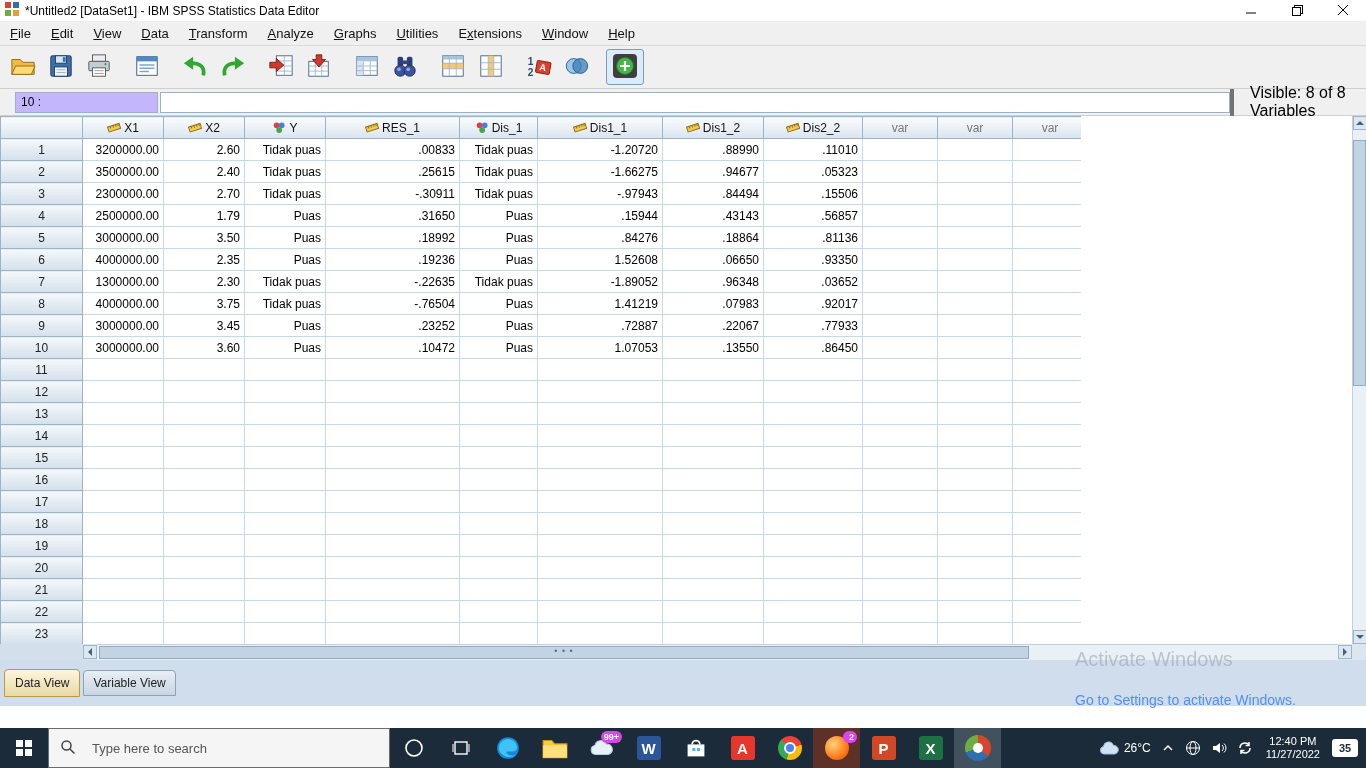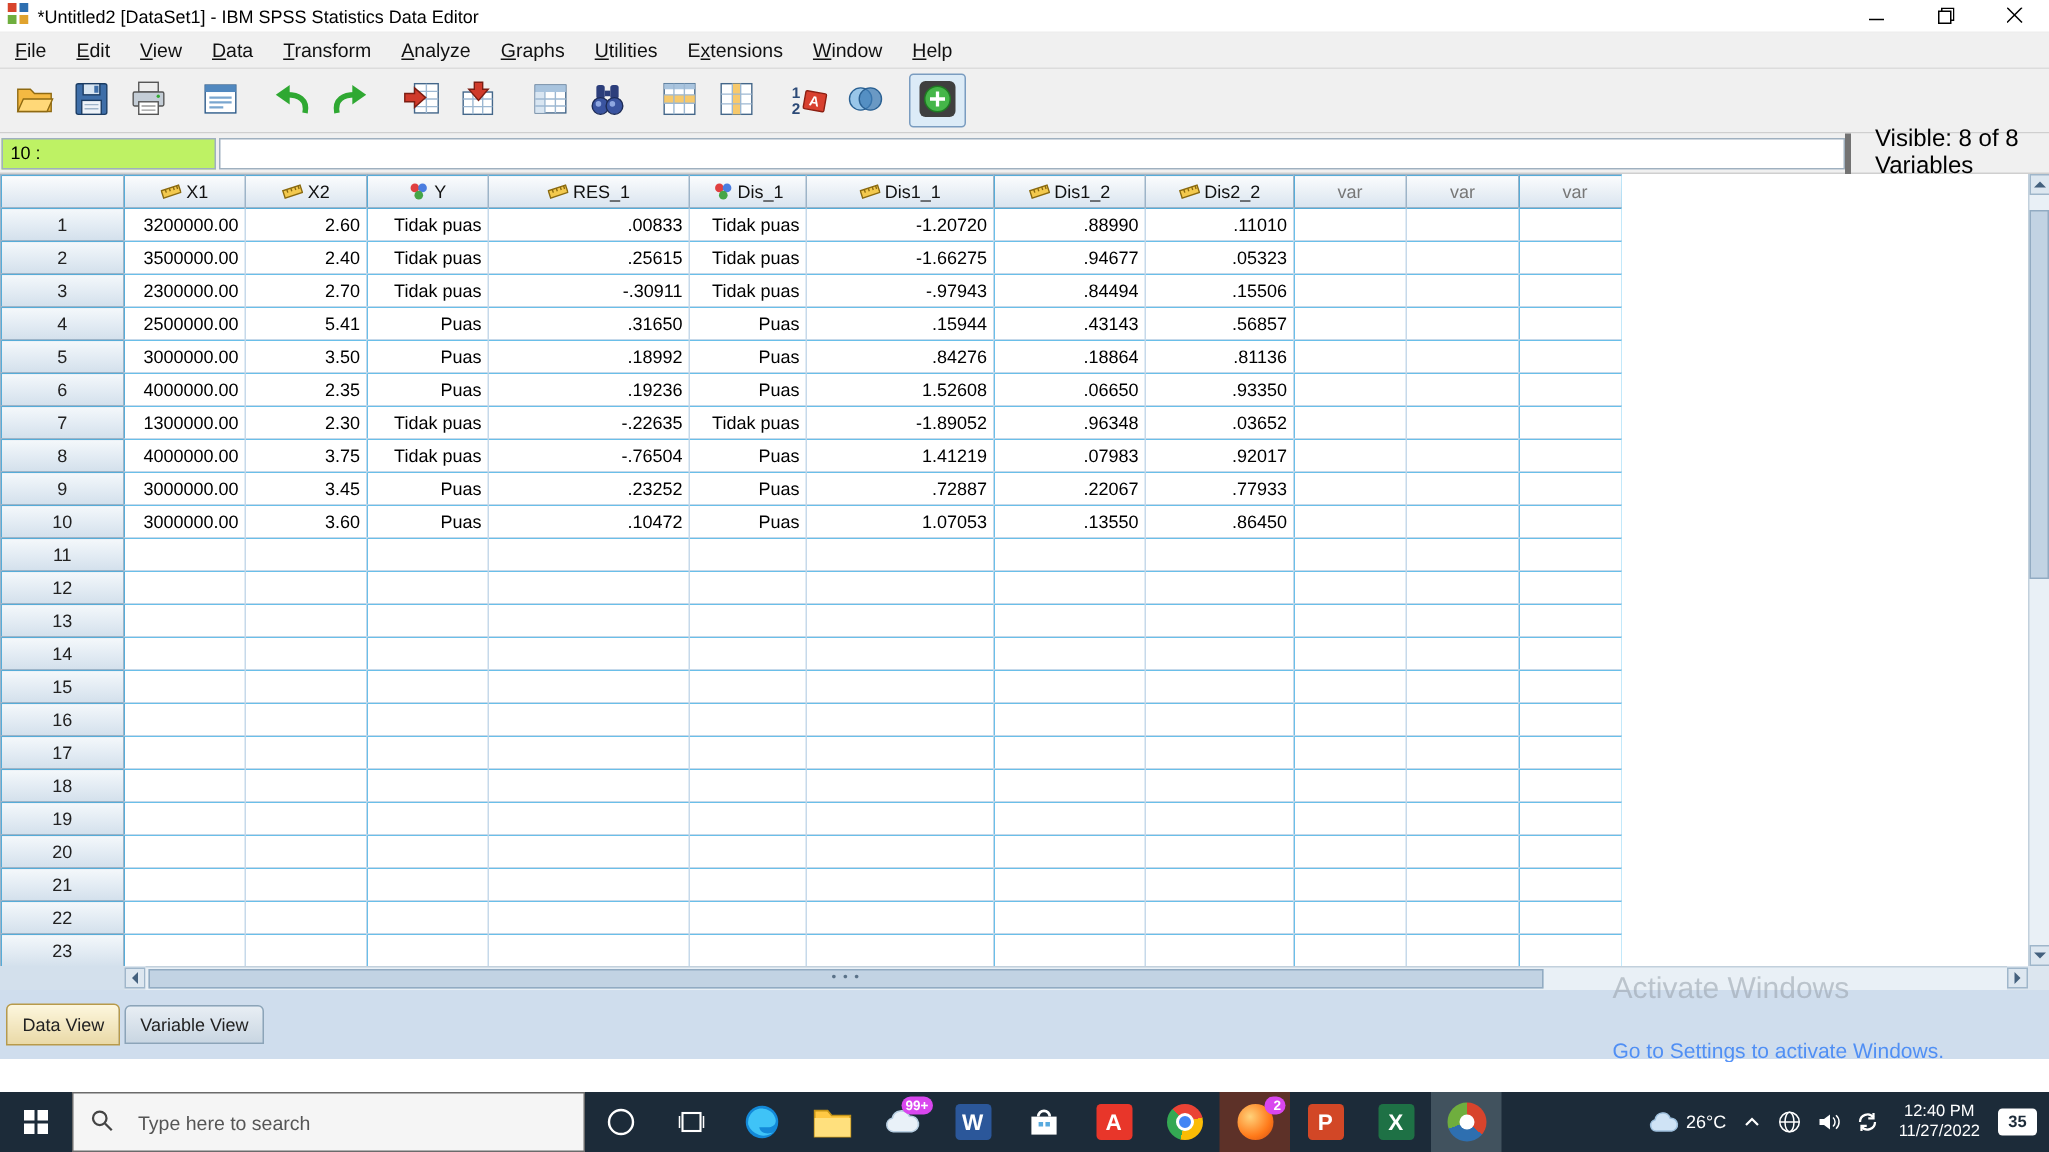--- a/index.html
+++ b/index.html
@@ -19,26 +19,26 @@
   .menu-item u{text-decoration:underline}
 
   
   .toolbar{position:absolute;top:46px;left:0;width:1366px;height:43px;background:#f0f0f0;display:flex;align-items:center;padding:2px 4px;border-bottom:1px solid #cfcfcf}
   .tool{width:38px;height:36px;display:flex;align-items:center;justify-content:center;border:1px solid transparent}
   .tool.gap{margin-left:10px}
   .tool.pressed{border:1px solid #7a9cc0;background:#dcebf7;border-radius:3px}
 
   
   .cellref{position:absolute;top:89px;left:0;width:1366px;height:27px;background:#f0f0f0;display:flex;align-items:center;border-bottom:1px solid #cfcfcf}
-  .refbox{width:143px;height:21px;margin-left:1px;background:#bef264;border:1px solid #9fb0bf;font-size:12px;padding:2px 5px;color:#000}
+  .refbox{width:143px;height:21px;margin-left:15px;background:#c4b5fd;border:1px solid #9fb0bf;font-size:12px;padding:2px 5px;color:#000}
   .refinput{flex:1;height:21px;margin-left:2px;background:#fff;border:1px solid #9fb0bf;font-size:12px;padding:2px 5px;outline:none;font-family:"Liberation Sans",sans-serif}
   .visinfo{width:136px;height:27px;display:flex;align-items:center;padding-left:16px;font-size:16px;border-left:4px solid #737373;color:#000}
 
   
-  .grid-wrap{position:absolute;top:116px;left:0;width:1081px;height:528px;overflow:hidden;background:#0ea5e9}
+  .grid-wrap{position:absolute;top:116px;left:0;width:1081px;height:528px;overflow:hidden;background:#000000}
   table{border-collapse:collapse;table-layout:fixed;width:1352px}
   th,td{height:22px;font-size:12px;font-weight:normal;padding:0 4px;overflow:hidden;white-space:nowrap}
   th{background:linear-gradient(#fbfcfd,#d9e4ef);border:1px solid #9db4c8;color:#111}
   th .hwrap{display:flex;align-items:center;justify-content:center;gap:3px}
   th.varhead span{color:#777}
   td.rowhead{background:linear-gradient(#f4f8fb,#d3e0ec);border:1px solid #9db4c8;text-align:center;color:#222}
   td.cell{border:1px solid #c6d9ea;text-align:right;background:#fff;color:#000}
   td.cell.selected{box-shadow:inset 0 0 0 2px #000}
 
   
@@ -463,21 +463,21 @@
             <td class="cell"></td>
             <td class="cell"></td>
             <td class="cell"></td>
             <td class="cell"></td>
             <td class="cell"></td>
             <td class="cell"></td>
           </tr>
           <tr>
             <td class="rowhead">4</td>
             <td class="cell">2500000.00</td>
-            <td class="cell">5.41</td>
+            <td class="cell">1.79</td>
             <td class="cell">Puas</td>
             <td class="cell">.31650</td>
             <td class="cell">Puas</td>
             <td class="cell">.15944</td>
             <td class="cell">.43143</td>
             <td class="cell">.56857</td>
             <td class="cell"></td>
             <td class="cell"></td>
             <td class="cell"></td>
             <td class="cell"></td>

